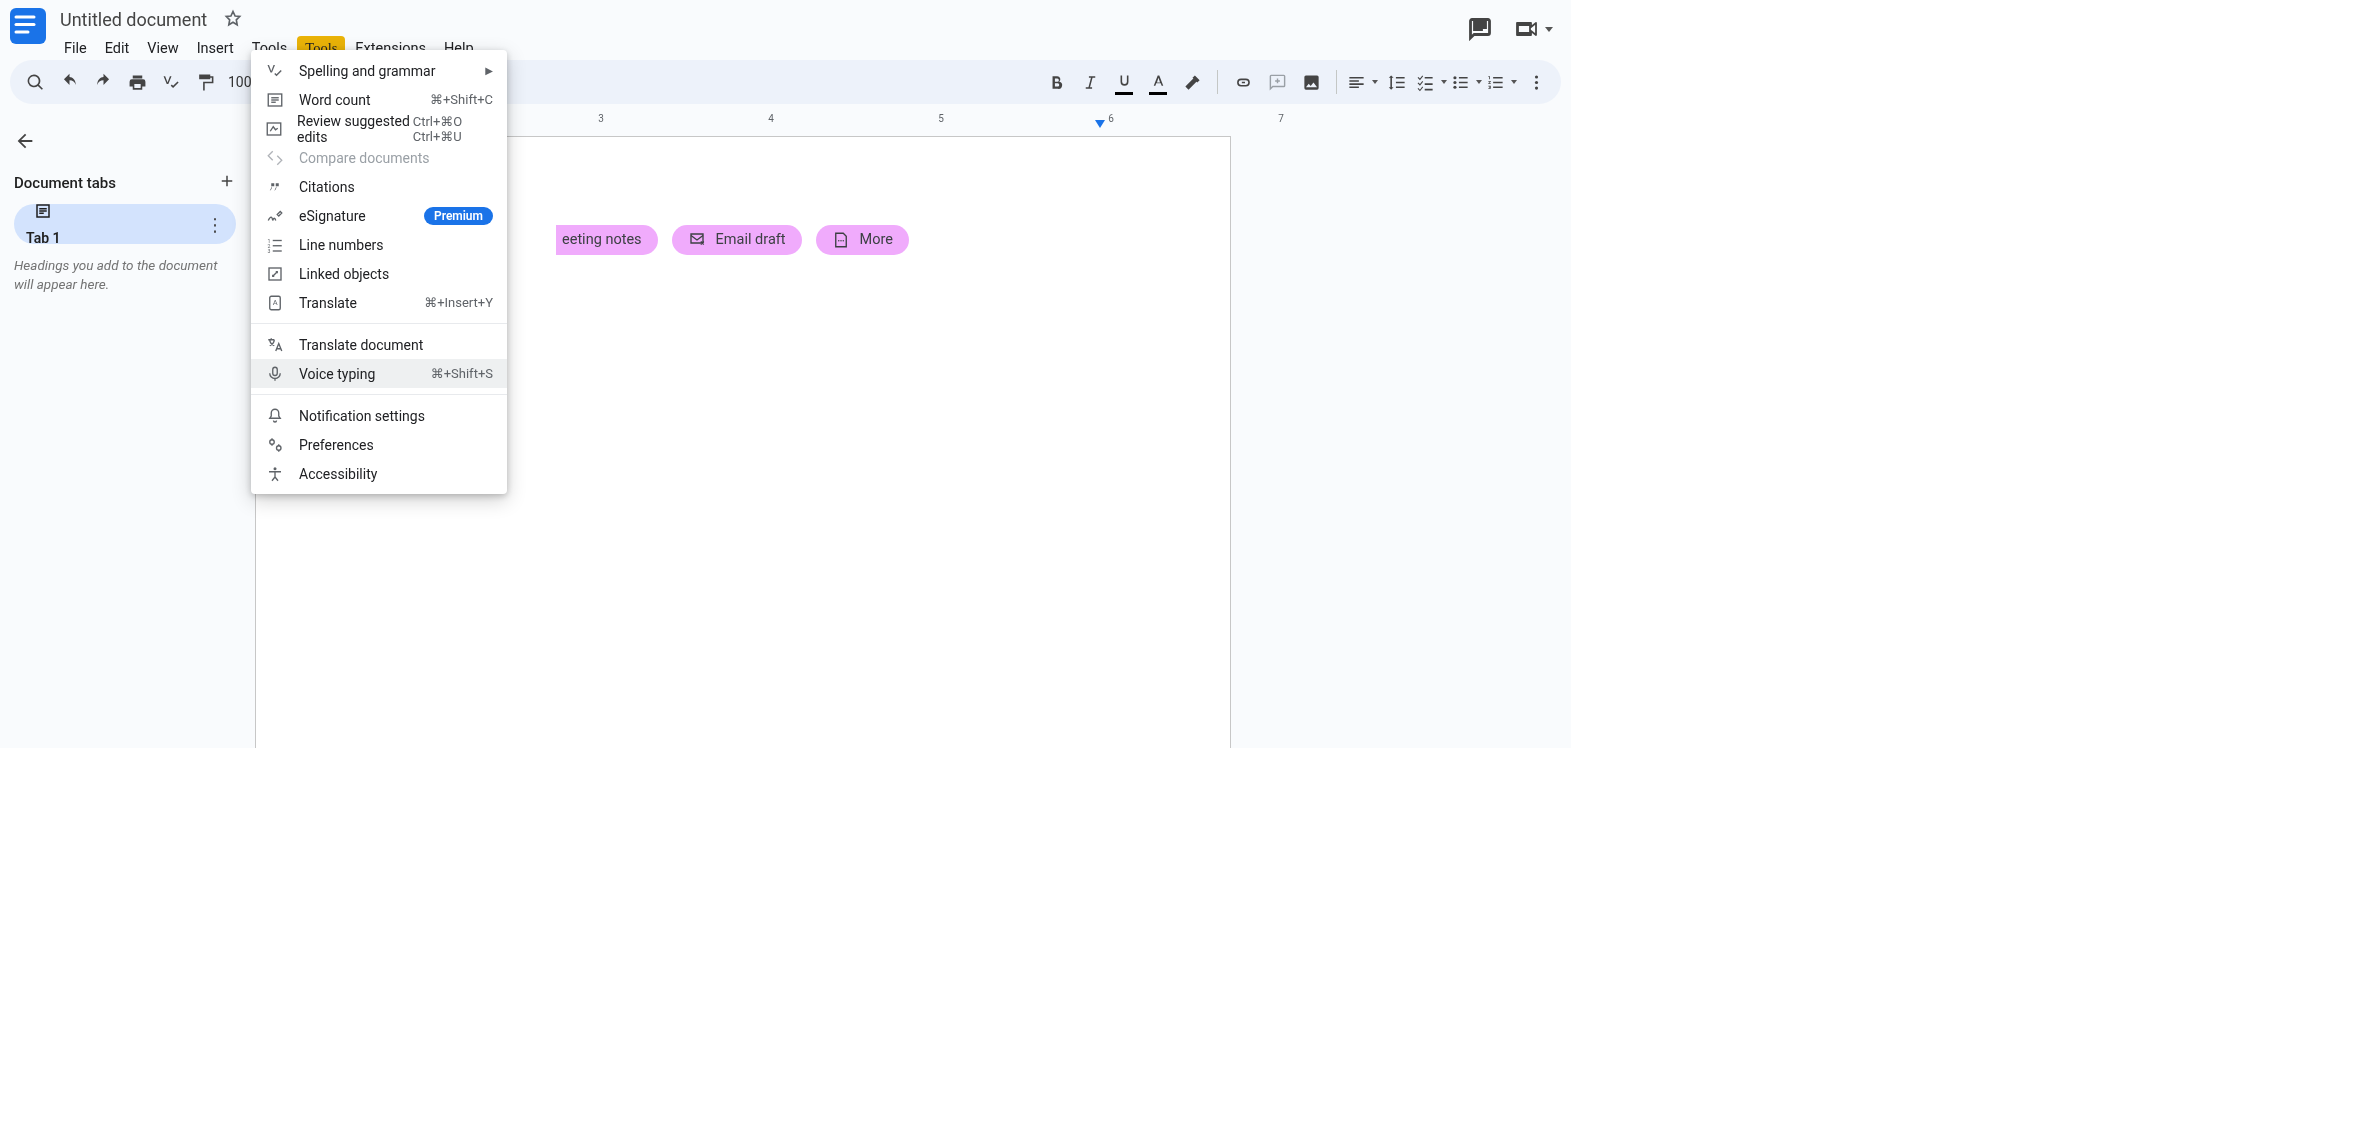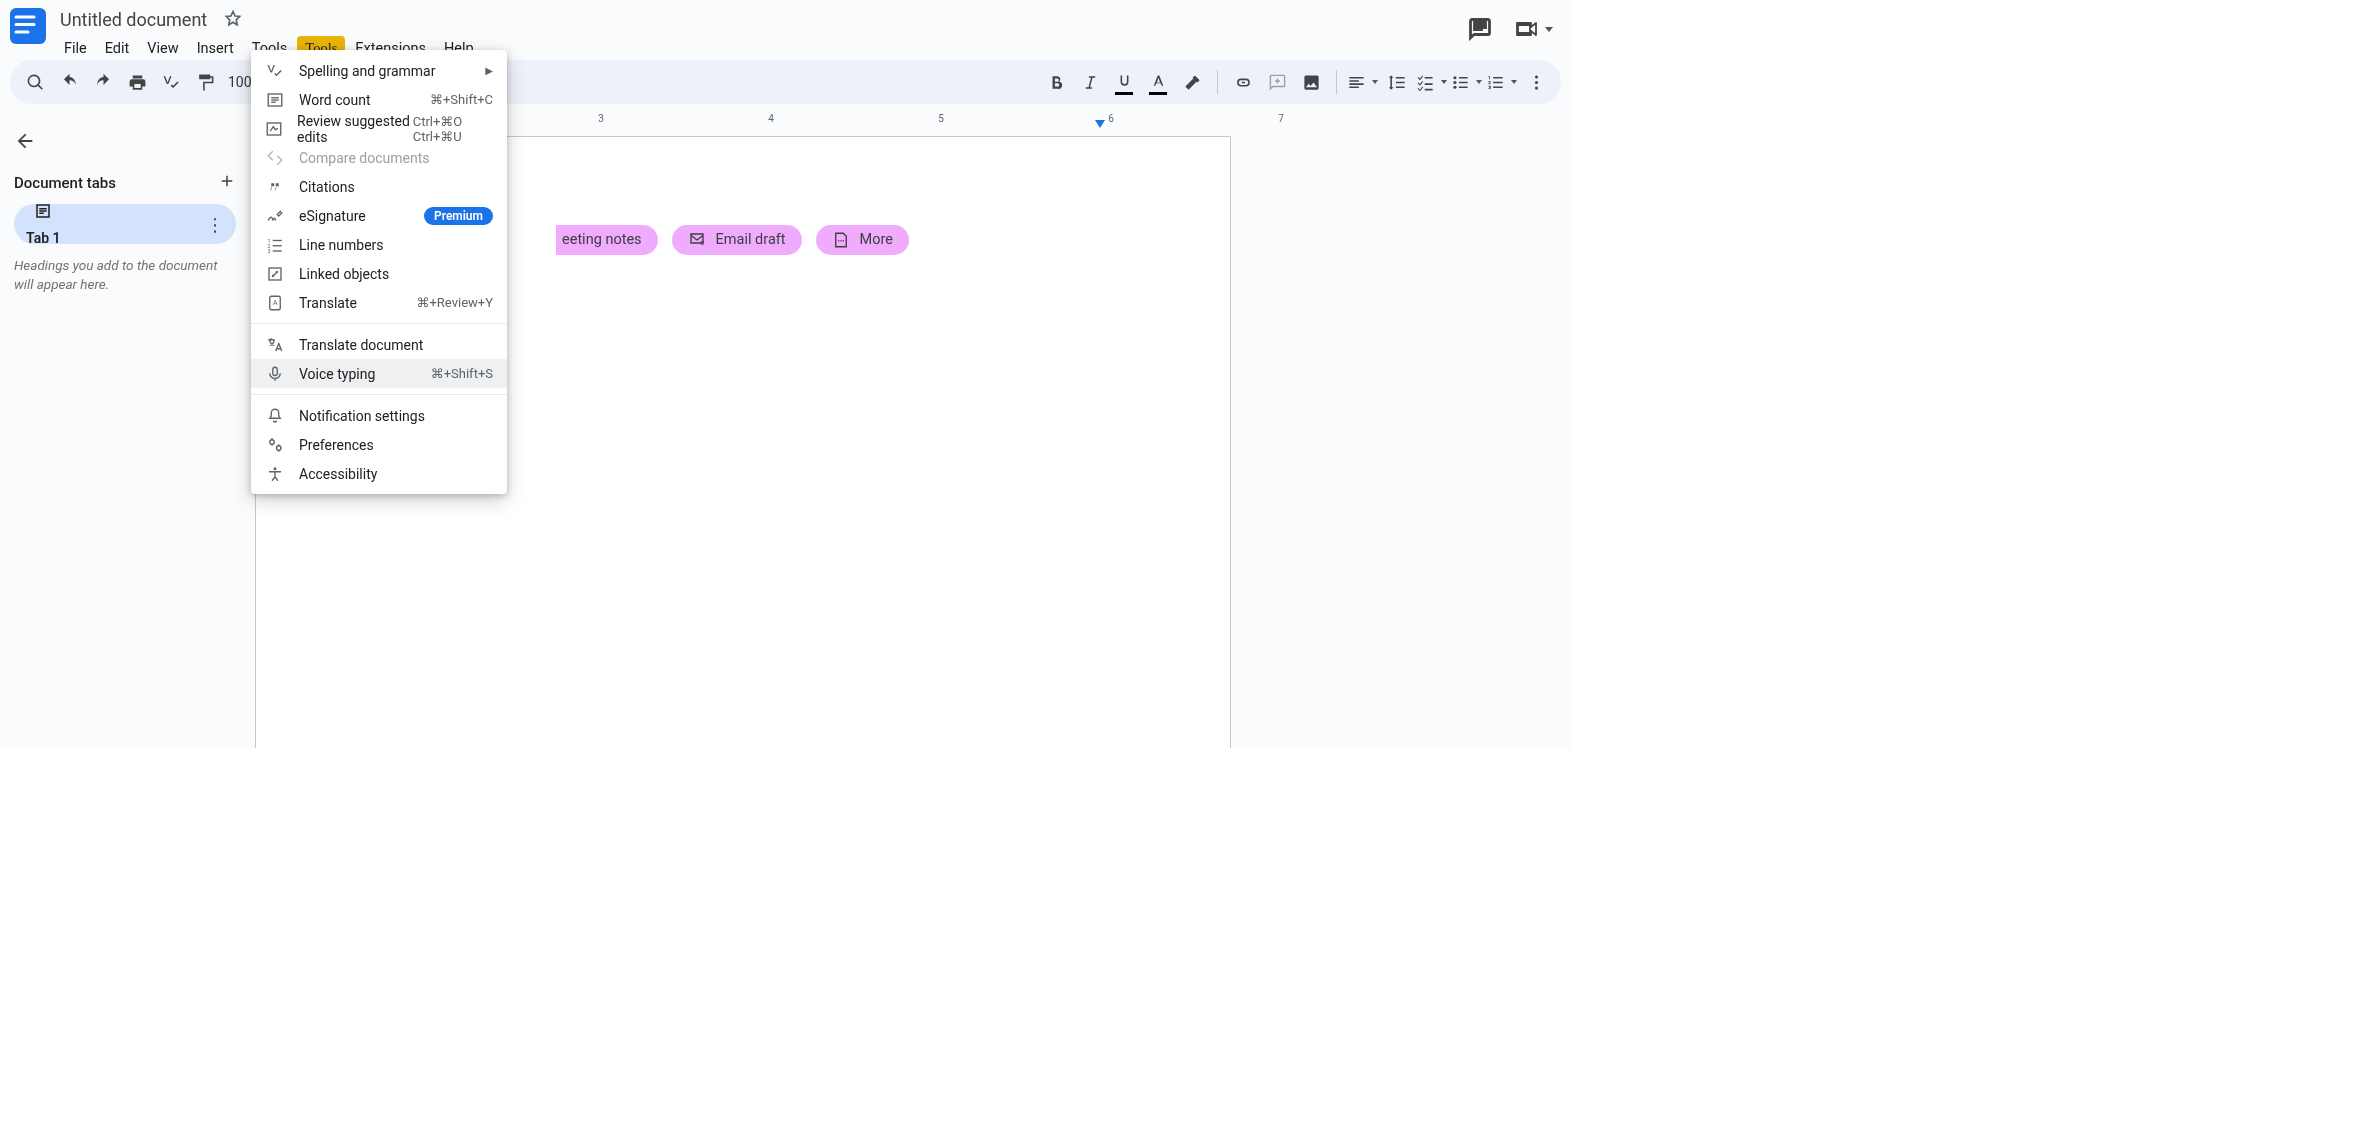--- a/index.html
+++ b/index.html
@@ -407,21 +407,21 @@
       <span>Linked objects</span>
     </div>
     <div class="menu-item">
       <span class="mi-icon">
           <svg viewBox="0 0 24 24">
             <rect x="5" y="3" width="14" height="18" rx="2" fill="none" stroke="#5f6368" stroke-width="1.8"></rect>
             <text x="9" y="15" font-size="10" fill="#5f6368">A</text>
           </svg>
         </span>
       <span>Translate</span>
-      <span class="shortcut">⌘+Review+Y</span>
+      <span class="shortcut">⌘+Insert+Y</span>
     </div>
 
     <div class="menu-sep"></div>
 
     <div class="menu-item">
       <span class="mi-icon">
           <svg viewBox="0 0 24 24">
             <path d="M3 5h8M7 3v2M5 5c0 4 4 7 6 8M11 5c0 4-4 7-6 8M13 20l4-10 4 10M14.5 17h5" fill="none" stroke="#5f6368" stroke-width="1.8"></path>
           </svg>
         </span>

